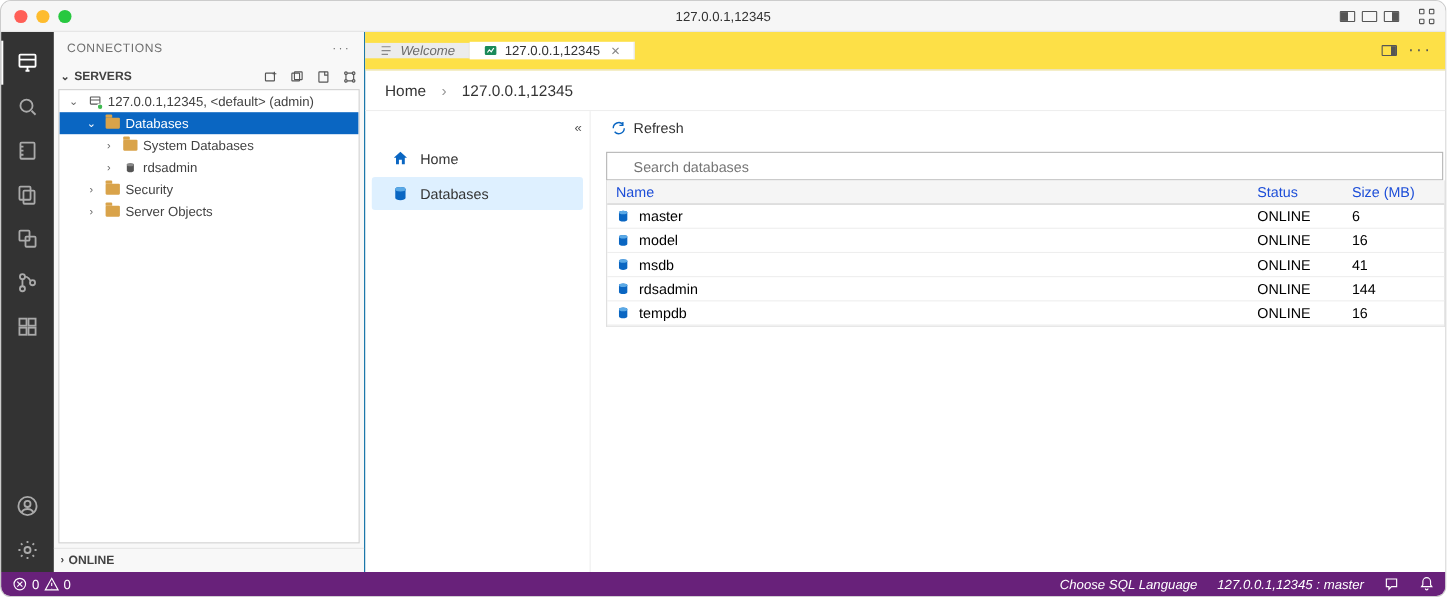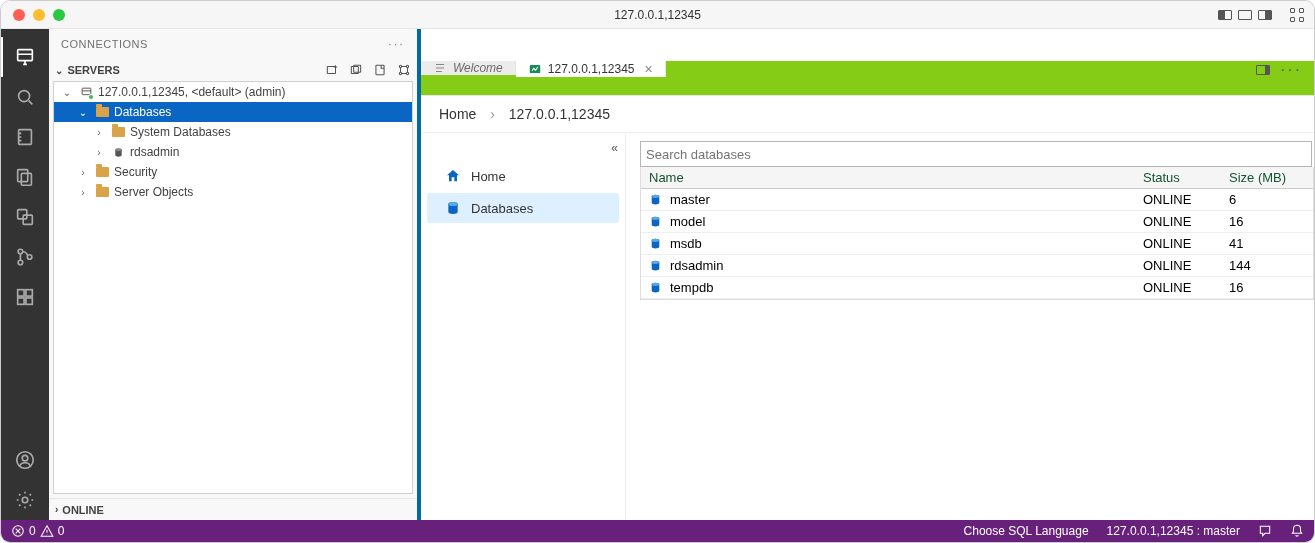--- a/index.html
+++ b/index.html
@@ -19,69 +19,69 @@
 .title-right .grid span:nth-child(2){top:0;right:0;}
 .title-right .grid span:nth-child(3){bottom:0;left:0;}
 .title-right .grid span:nth-child(4){bottom:0;right:0;}
 .body { flex:1; display:flex; min-height:0;}
 .activity { width:48px; background:#333333; display:flex; flex-direction:column; align-items:center; padding-top:8px; color:#aaa;}
 .act-spacer{flex:1;}
 .act-item{width:48px;height:40px;display:flex;align-items:center;justify-content:center;cursor:pointer;position:relative;}
 .act-item.active { color:#fff;}
 .act-item.active::before{content:'';position:absolute;left:0;top:0;bottom:0;width:2px;background:#fff;}
 .act-item svg{width:22px;height:22px;}
-.sidebar { width:372px; background:#f8f8f8; border-right:4px solid #0369a1; display:flex; flex-direction:column; font-size:12px; color:#424242;}
+.sidebar { width:283px; background:#f8f8f8; border-right:1px solid #0369a1; display:flex; flex-direction:column; font-size:12px; color:#424242;}
 .side-head { height:30px; display:flex; align-items:center; justify-content:space-between; padding:0 12px; font-size:11px; letter-spacing:0.5px; color:#6f6f6f;}
 .side-dots{letter-spacing:2px;cursor:pointer;}
 .side-sec { height:22px; display:flex; align-items:center; gap:4px; padding:0 6px; font-weight:600; font-size:11px; cursor:pointer;}
 .side-sec .tools{margin-left:auto;display:flex;gap:10px;}
 .side-sec .tools svg{width:14px;height:14px;color:#555;}
 .tree { flex:1; overflow:auto; border:1px solid #d0d0d0; margin:0 4px 4px 4px; background:#fff;}
 .tree-node { height:20px; display:flex; align-items:center; gap:4px; cursor:pointer; font-size:12px; padding-right:6px;}
 .tree-node.selected{ background:#0a66c2; color:#fff;}
 .tree-node .twist{width:14px;text-align:center;font-size:10px;color:#666;}
 .tree-node.selected .twist{color:#fff;}
 .tree-node .icon{width:16px;display:flex;align-items:center;justify-content:center;}
 .folder-icon{width:13px;height:10px;background:#d9a34a;border-radius:1px;position:relative;display:inline-block;}
 .folder-icon::before{content:'';position:absolute;top:-3px;left:0;width:6px;height:3px;background:#d9a34a;border-radius:1px 1px 0 0;}
 .db-cyl{width:11px;height:11px;display:inline-block;color:#555;}
 .srv-icon{width:13px;height:13px;display:inline-block;}
 .main { flex:1; display:flex; flex-direction:column; min-width:0;}
-.tabs { height:35px; background:#84cc16; display:flex; align-items:flex-start; border-bottom:1px solid #e5e5e5;margin-top:32px;}
+.tabs { height:35px; background:#fde047; display:flex; align-items:center; border-bottom:1px solid #e5e5e5;}
 .tab { display:flex; align-items:center; gap:6px; padding:0 12px; font-size:12px; color:#6b6b6b; border-right:1px solid #e5e5e5; background:#ececec; cursor:pointer;}
 .tab.active { background:#fff; color:#333;}
 .tab .close { font-size:14px; color:#888; margin-left:4px;}
 .tab-icon{width:14px;height:14px;display:inline-flex;align-items:center;justify-content:center;}
 .tabs-right{margin-left:auto;display:flex;align-items:center;gap:10px;padding:0 12px;color:#555;}
 .tabs-right .panel-ic{width:14px;height:10px;border:1.3px solid #555;border-radius:1px;display:inline-block;background:linear-gradient(to left,#555 35%, transparent 35%);}
 .tabs-right .dots{letter-spacing:2px;cursor:pointer;}
 .breadcrumb { padding:10px 18px; font-size:14px; color:#333; border-bottom:1px solid #eee;}
 .breadcrumb .sep{ margin:0 10px; color:#999;}
 .content { flex:1; display:flex; min-height:0;}
 .nav { width:205px; border-right:1px solid #eee; padding-top:4px;}
 .nav-top{display:flex;justify-content:flex-end;padding:4px 10px;color:#555;}
 .nav-collapse{font-size:12px;letter-spacing:-3px;cursor:pointer;}
 .nav-item{ height:30px; display:flex; align-items:center; gap:10px; padding:0 18px; font-size:13px; color:#333; cursor:pointer; border-radius:3px; margin:2px 6px;}
 .nav-item.active{ background:#def0ff;}
 .nav-item svg{width:16px;height:16px;}
 .detail { flex:1; display:flex; flex-direction:column; padding:8px 0 0 14px; min-width:0;}
 .refresh { display:flex; align-items:center; gap:6px; font-size:13px; color:#333; margin-bottom:14px; cursor:pointer; padding-left:4px;}
 .refresh svg{width:15px;height:15px;color:#0a66c2;}
 .search { margin:0 2px 0 0;}
-.search input{ width:100%; height:26px; border:1px solid #b5b5b5; padding:0 5px; font-size:13px; outline:none;}
+.search input{ width:100%; height:26px; border:1px solid #b5b5b5; padding:0 24px; font-size:13px; outline:none;}
 .table { border:1px solid #ddd; border-top:none;}
 .trow{display:flex; height:22px; align-items:center; font-size:13px; border-bottom:1px solid #eee;}
-.trow.head{ background:#f5f5f5; font-weight:400; border-bottom:1px solid #ccc; color:#14532d;}
+.trow.head{ background:#f5f5f5; font-weight:400; border-bottom:1px solid #ccc; color:#1d4ed8;}
 .tc-name{flex:1; padding-left:8px; display:flex; align-items:center; gap:8px;}
 .tc-status{width:86px; padding-left:6px;}
 .tc-size{width:90px; padding-left:6px;}
 .db-icon{width:13px;height:13px;color:#0a66c2;}
 .statusbar { height:22px; background:#68217a; color:#fff; display:flex; align-items:center; font-size:12px; padding:0 10px;}
 .statusbar .left{display:flex; align-items:center; gap:4px;}
-.statusbar .right{margin-left:auto; display:flex; align-items:center; gap:18px;}
+.statusbar .right{margin-left:auto; display:flex; align-items:center; gap:18px;font-style:italic;}
 .statusbar svg{width:14px;height:14px;}
 .bottom-sec{height:22px;display:flex;align-items:center;gap:4px;padding:0 6px;font-weight:600;font-size:11px;cursor:pointer;border-top:1px solid #e5e5e5;}
 .srv-dot{position:absolute;bottom:-1px;right:-1px;width:6px;height:6px;background:#3fb950;border-radius:50%;border:1px solid #fff;}
 .srv-wrap{position:relative;display:inline-flex;}
 </style>
 </head>
 <body>
 
 <div class="window">
   <div class="titlebar">
@@ -307,20 +307,26 @@
             <svg viewBox="0 0 24 24" fill="#0a66c2">
                 <ellipse cx="12" cy="6" rx="7" ry="3"></ellipse>
                 <path d="M5 6v12c0 1.7 3.1 3 7 3s7-1.3 7-3V6"></path>
                 <ellipse cx="12" cy="6" rx="7" ry="3" fill="#5aa9e6"></ellipse>
               </svg>
             <span>Databases</span>
           </div>
         </div>
 
         <div class="detail">
+          <div class="refresh">
+            <svg viewBox="0 0 24 24" fill="none" stroke="currentColor" stroke-width="2">
+                <path d="M4 12a8 8 0 0 1 14-5.3M20 12a8 8 0 0 1-14 5.3M18 3v5h-5"></path>
+              </svg>
+            <span>Refresh</span>
+          </div>
           <div class="search">
             <input type="text" placeholder="Search databases" style="">
           </div>
           <div class="table">
             <div class="trow head">
               <div class="tc-name">Name</div>
               <div class="tc-status">Status</div>
               <div class="tc-size">Size (MB)</div>
             </div>
             <div id="table-body">

